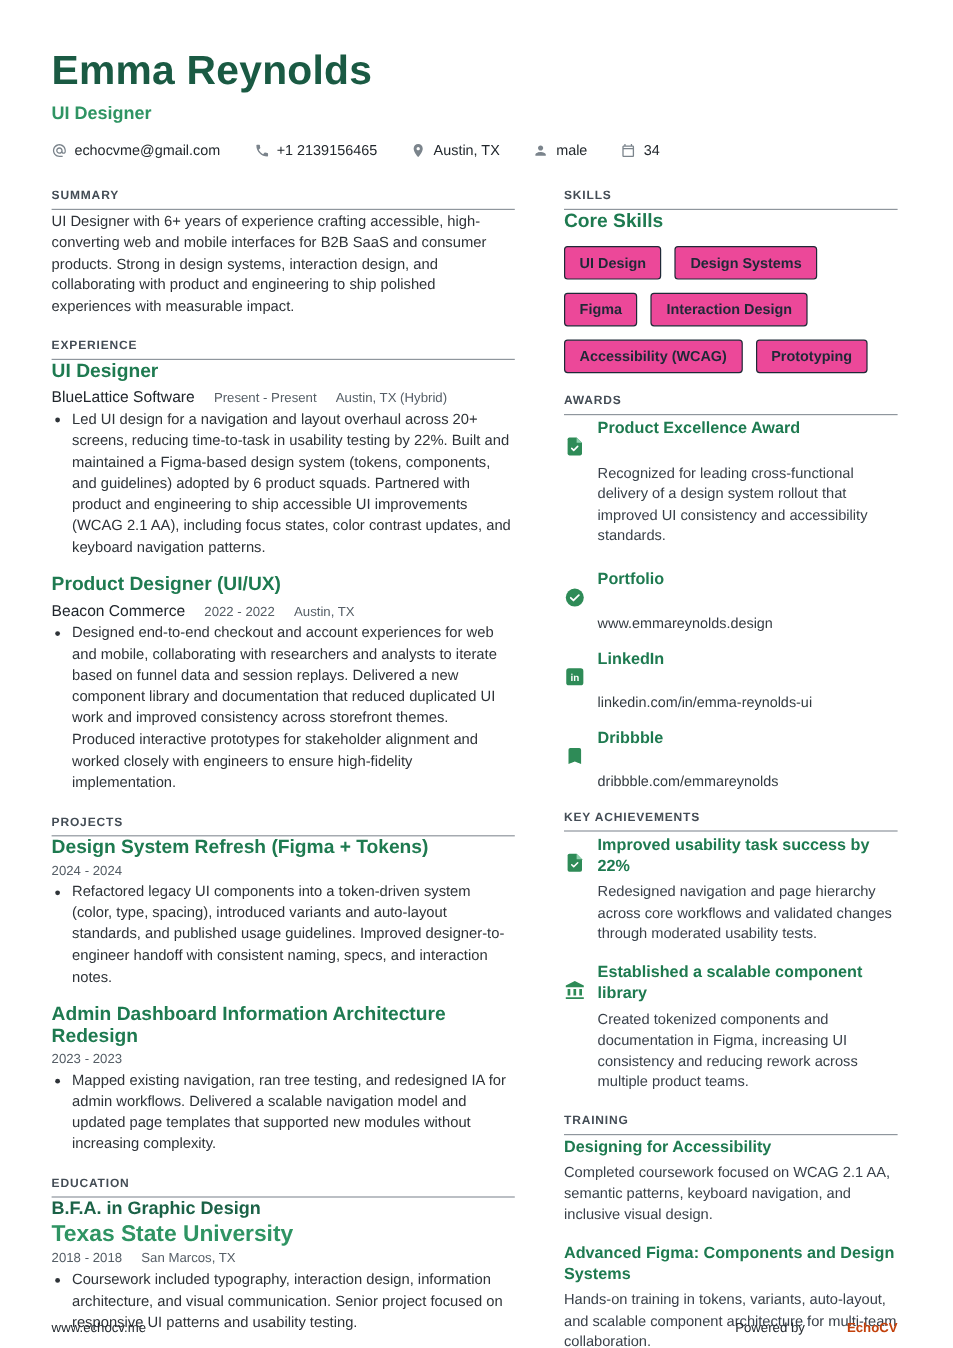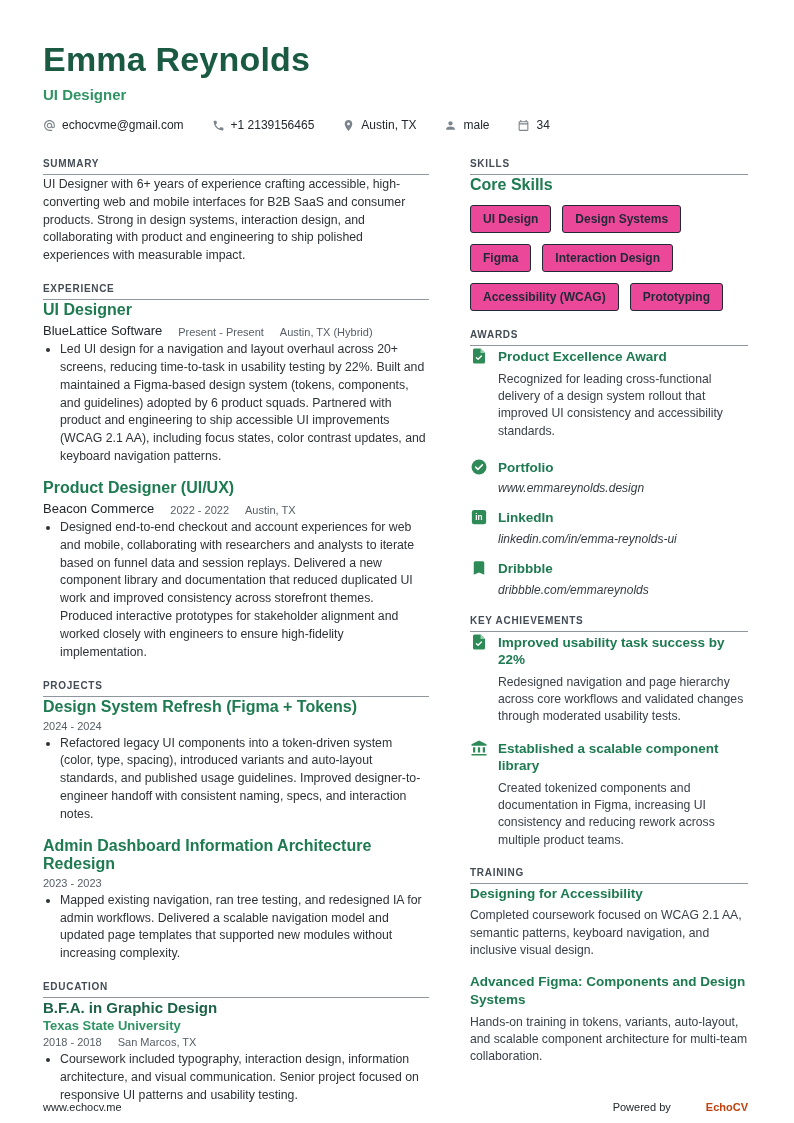--- a/index.html
+++ b/index.html
@@ -33,36 +33,36 @@
   .body-text { font-size: 12.3px; line-height: 1.45; color: #2e3338; }
   
   .item { margin-bottom: 13px; }
   .item-title { font-size: 16px; font-weight: 600; color: #1e7a50; margin-bottom: 4px; }
   .meta-row { display: flex; align-items: flex-end; gap: 16px; margin-bottom: 3px; flex-wrap: wrap; }
   .meta-company { font-size: 13px; color: #20262c; }
   .meta-dates, .meta-loc { font-size: 11px; color: #555e66; }
   ul.bullets { margin: 2px 0 0 0; padding-left: 17px; }
   ul.bullets li { font-size: 12.3px; line-height: 1.45; color: #2e3338; }
   .edu-degree { font-size: 15px; font-weight: 600; color: #1b6247; margin-bottom: 2px; }
-  .edu-school { font-size: 13px; font-weight: 600; color: #2f9463; margin-bottom: 3px; }
+  .edu-school { font-size: 19px; font-weight: 600; color: #2f9463; margin-bottom: 3px; }
   
   .right-heading { font-size: 16px; font-weight: 600; color: #1e7a50; margin-bottom: 11px; }
   .chips { display: flex; flex-wrap: wrap; gap: 11px; }
   .chip {
     border: 1.5px solid #1f2937; border-radius: 3px;
     padding: 6px 12px; font-size: 12px; font-weight: 700; color: #1f2937;
     background: #ec4899; white-space: nowrap;
   }
   .ritem { margin-bottom: 13px; }
   .ritem-head { display: flex; align-items: flex-start; gap: 10px; }
-  .ritem-head .ricon { flex: 0 0 18px; width: 18px; height: 18px; margin-top: 0; }
+  .ritem-head .ricon { flex: 0 0 18px; width: 18px; height: 18px; margin-top: 16px; }
   .ritem-head .ricon svg { width: 18px; height: 18px; }
   .ritem-title { font-size: 13.5px; font-weight: 600; color: #1e7a50; line-height: 1.3; padding-top: 1px; }
   .ritem-desc { font-size: 12.2px; line-height: 1.42; color: #39414a; margin-top: 5px; padding-left: 28px; }
-  .ritem-url { font-size: 12px; color: #333b41; margin-top: 5px; padding-left: 28px; cursor: pointer; font-style: italic; }
+  .ritem-url { font-size: 12px; color: #333b41; margin-top: 5px; padding-left: 28px; cursor: pointer; }
   .titem { margin-bottom: 14px; }
   .titem-title { font-size: 13.5px; font-weight: 600; color: #1e7a50; line-height: 1.35; margin-bottom: 4px; }
   .titem-desc { font-size: 12.2px; line-height: 1.42; color: #39414a; }
   
   .footer {
     position: absolute; left: 43px; right: 46px; bottom: 10px;
     display: flex; justify-content: space-between; align-items: center;
   }
   .footer-left { font-size: 11px; color: #22282d; cursor: pointer; }
   .footer-right { font-size: 11px; color: #22282d; }

